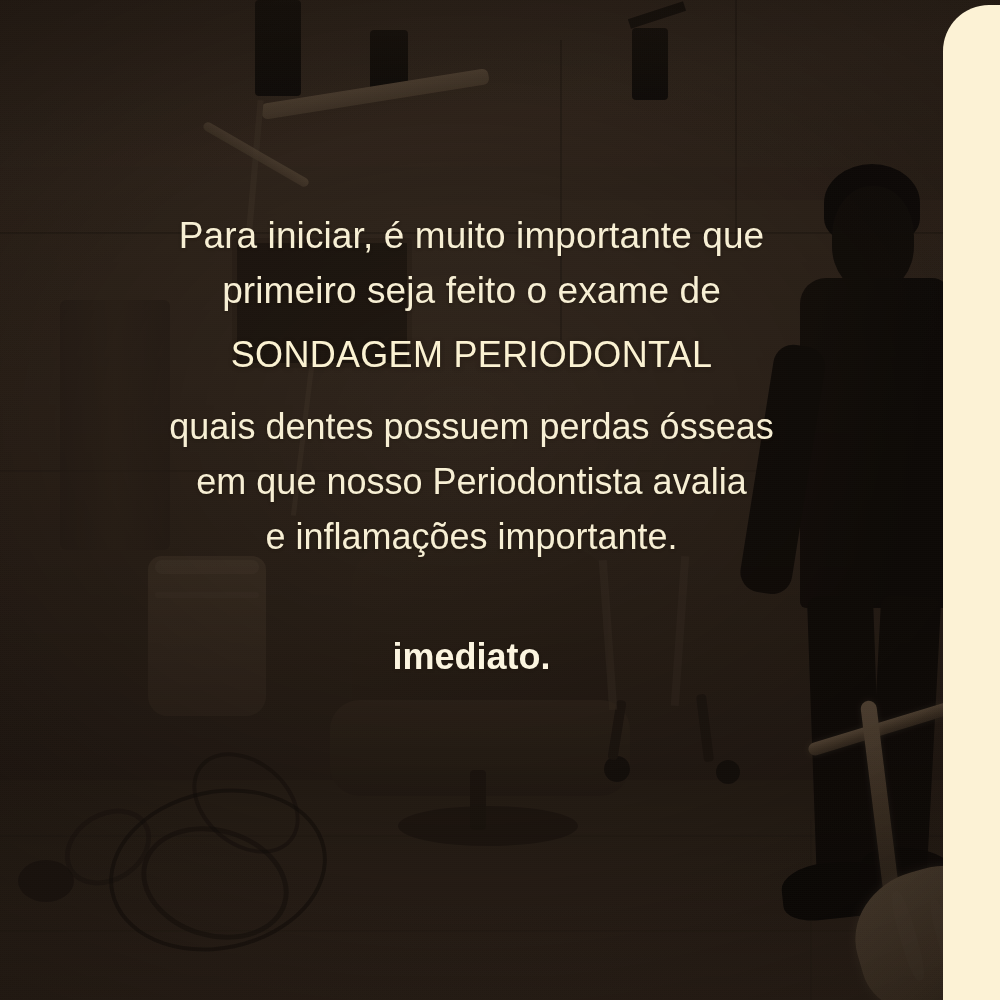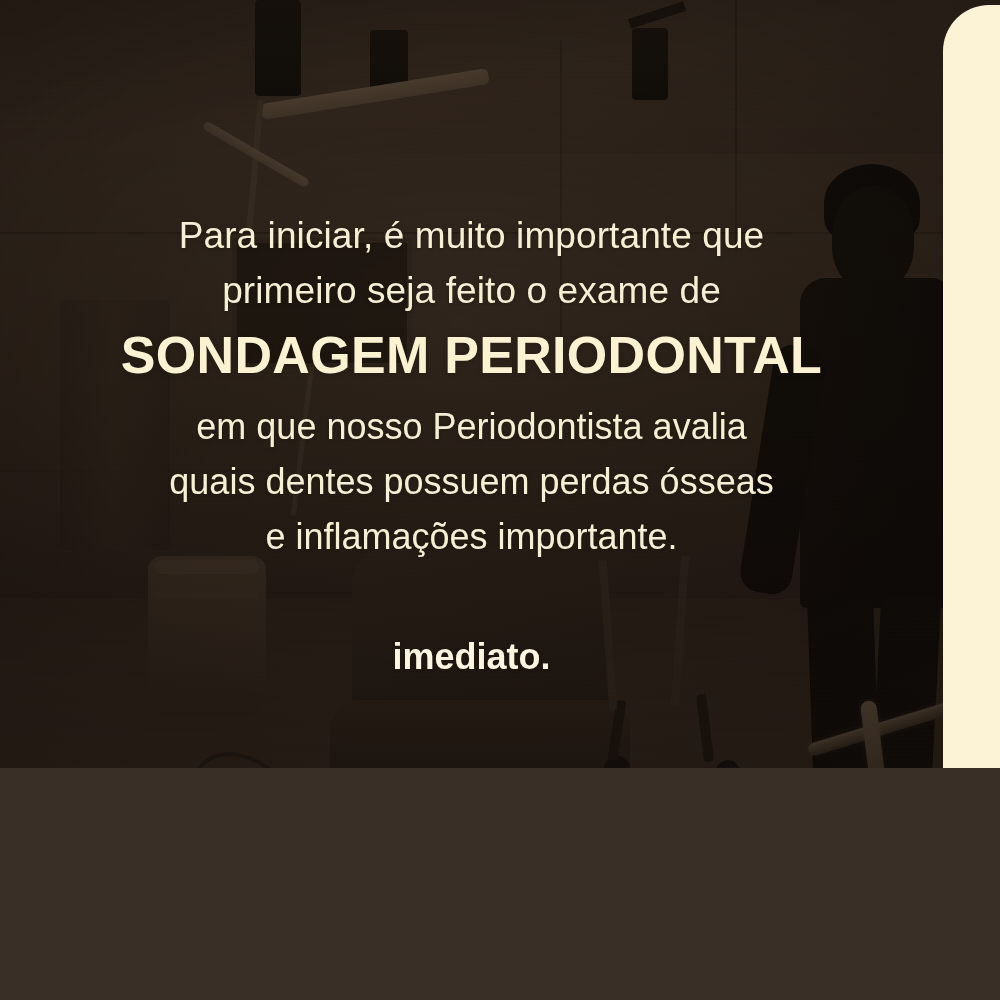--- a/index.html
+++ b/index.html
@@ -5,21 +5,21 @@
   * { margin:0; padding:0; box-sizing:border-box; }
   html, body {
     width:1000px; height:1000px;
     overflow:hidden;
     background:#3a2f26;
     font-family:"Liberation Sans", sans-serif;
   }
 
   #slide {
     position:relative;
-    width:1000px; height:768px;
+    width:1000px; height:1000px;
     overflow:hidden;
     background:#3b82f6;
   }
 
   
   .photo { position:absolute; inset:0; overflow:hidden; }
 
   
   .bg-ceiling{
     position:absolute; left:0; top:0; width:100%; height:26%;
@@ -191,23 +191,23 @@
     font-size:37px;
     line-height:55px;
     font-weight:400;
     color:#F7EFD4;
     letter-spacing:.1px;
     text-shadow:0 1px 3px rgba(30,22,15,.45);
   }
   .headline{
     margin-top:11px;
     text-align:center;
-    font-size:52px;
+    font-size:36px;
     line-height:52px;
-    font-weight:700;
+    font-weight:400;
     color:#FBF2D2;
     letter-spacing:.3px;
     text-shadow:0 1px 4px rgba(30,22,15,.5);
   }
   .para-mid{
     margin-top:18px;
     text-align:center;
     font-size:36px;
     line-height:55px;
     font-weight:400;
@@ -319,22 +319,22 @@
   <div class="content">
 
     <div class="para-top">
       <div>Para iniciar, é muito importante que</div>
       <div>primeiro seja feito o exame de</div>
     </div>
 
     <div class="headline">SONDAGEM PERIODONTAL</div>
 
     <div class="para-mid">
+      <div>quais dentes possuem perdas ósseas</div>
       <div>em que nosso Periodontista avalia</div>
-      <div>quais dentes possuem perdas ósseas</div>
       <div>e inflamações importante.</div>
     </div>
 
     <div class="para-bottom">
       <div>
         <span class="strong">imediato.</span>
       </div>
     </div>
 
   </div>

